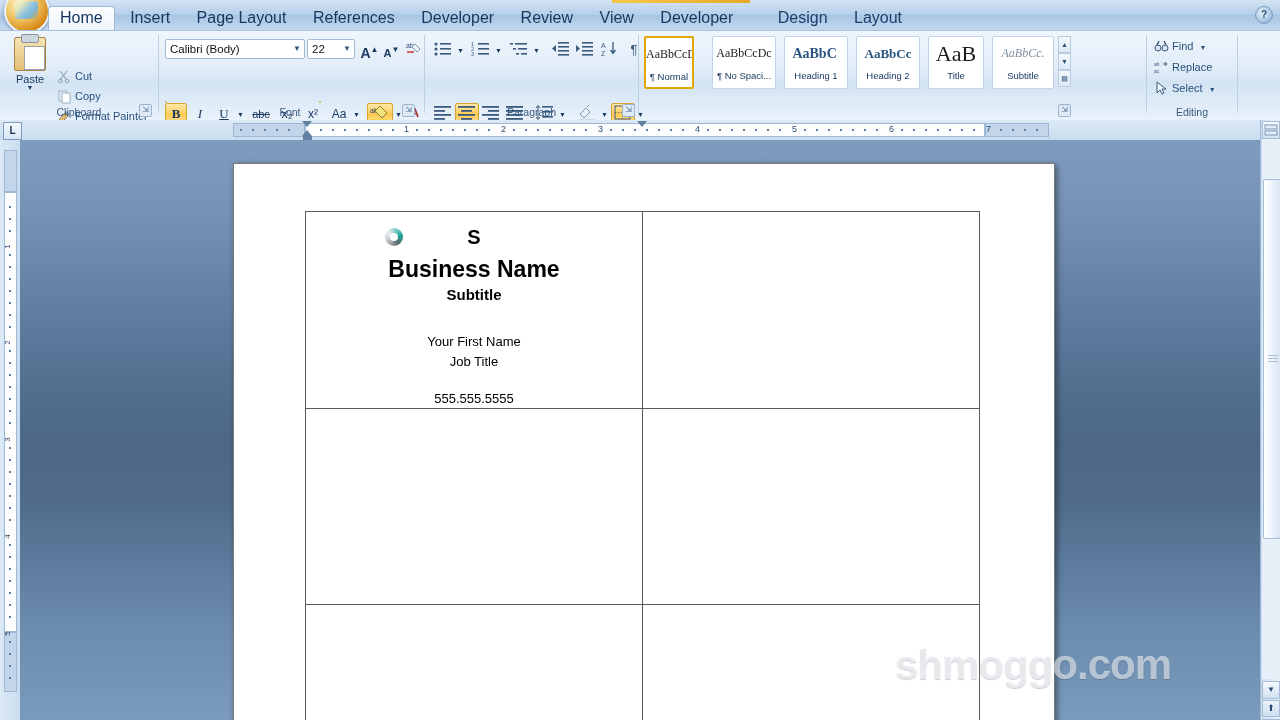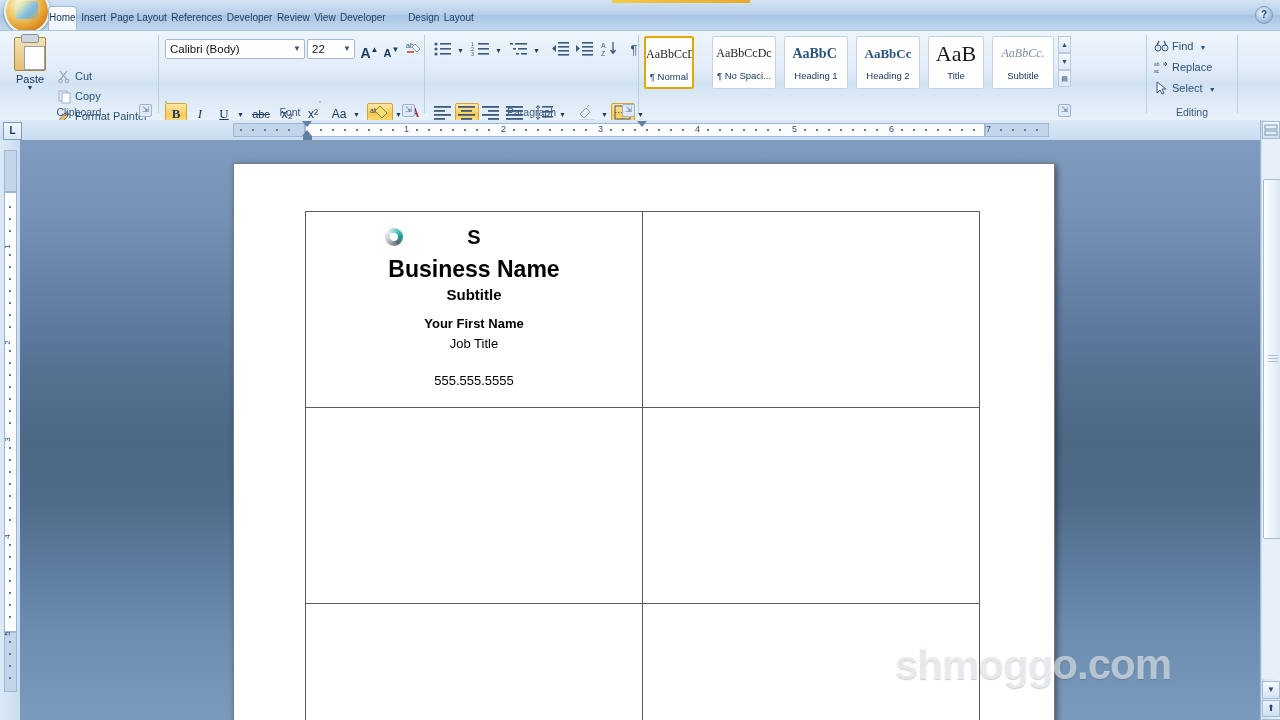--- a/index.html
+++ b/index.html
@@ -29,22 +29,22 @@
     border:2px solid #e9f2fb;
     box-shadow:0 1px 3px rgba(0,0,0,.4);
   }
   .office-btn:after{
     content:"";position:absolute;left:9px;top:11px;width:23px;height:18px;border-radius:3px;
     background:linear-gradient(135deg,#f7f3d0 0%,#dfe9b5 25%,#8ec3e8 50%,#6fb3e0 70%,#e0a93c 100%);
     opacity:.9;
   }
   .tabs{position:absolute;left:48px;top:6px;height:24px;}
   .tab{
-    display:inline-block;height:24px;line-height:24px;padding:0 0;
-    font-size:10px;color:#17375e;cursor:default;vertical-align:top;
+    display:inline-block;height:24px;line-height:24px;padding:0 11px;
+    font-size:16px;color:#17375e;cursor:default;vertical-align:top;
   }
   .tab.active{
     background:linear-gradient(to bottom,#fdfefe 0%,#f3f8fd 60%,#eef5fc 100%);
     border:1px solid #9dbad8;border-bottom:none;border-radius:4px 4px 0 0;
     line-height:22px;color:#12345c;
   }
   .ctx-bar{position:absolute;left:612px;top:0;width:138px;height:3px;background:linear-gradient(to right,#f6c84a,#e8a82a);}
   .tab.ctx{color:#1b3e6b;}
   .help-icon{
     position:absolute;right:7px;top:6px;width:16px;height:16px;border-radius:50%;
@@ -182,21 +182,21 @@
   .card{padding-top:10px;text-align:center;font-family:"Liberation Sans",sans-serif;color:#000;}
   .card .logo-row{position:relative;height:30px;}
   .logo{
     position:absolute;left:79px;top:6px;width:18px;height:18px;border-radius:50%;
     background:conic-gradient(from 200deg,#9aa0a4 0deg,#cfd4d7 60deg,#e9ecee 110deg,#6fc9c4 180deg,#17a39c 240deg,#5f6a70 310deg,#9aa0a4 360deg);
   }
   .logo:after{content:"";position:absolute;left:5px;top:5px;width:8px;height:8px;border-radius:50%;background:#fff;}
   .card .s-letter{font-size:20px;font-weight:bold;line-height:30px;letter-spacing:0;}
   .card .biz{font-size:23px;font-weight:bold;line-height:30px;margin-top:2px;}
   .card .sub{font-size:15px;font-weight:bold;line-height:22px;}
-  .card .nm{font-size:13px;font-weight:bold;line-height:20px;margin-top:8px;}
+  .card .nm{font-size:13px;font-weight:normal;line-height:20px;margin-top:26px;}
   .card .jt{font-size:13px;line-height:19px;}
   .card .ph{font-size:13px;line-height:19px;margin-top:18px;}
 
   .watermark{
     position:absolute;left:895px;top:641px;
     font-size:42px;font-weight:bold;color:rgba(255,255,255,.55);
     letter-spacing:-1px;font-family:"Liberation Sans",sans-serif;
     text-shadow:0 1px 1px rgba(40,60,85,.25);
     pointer-events:none;
   }

